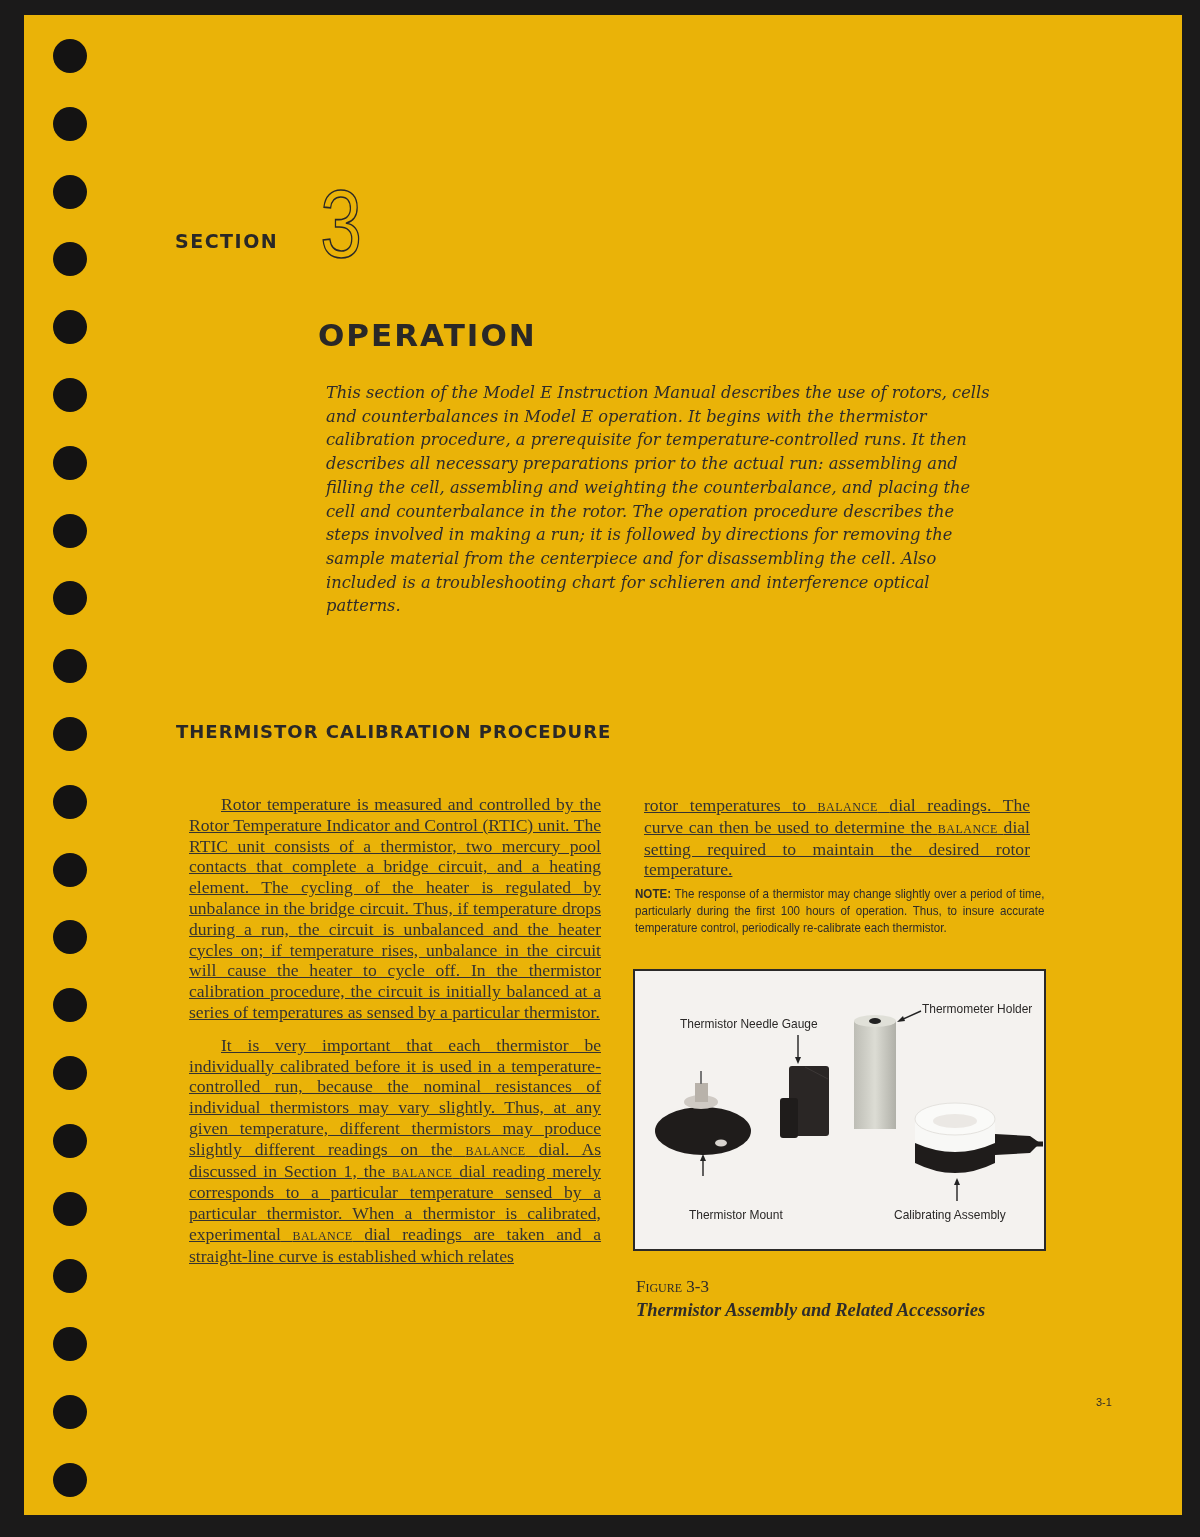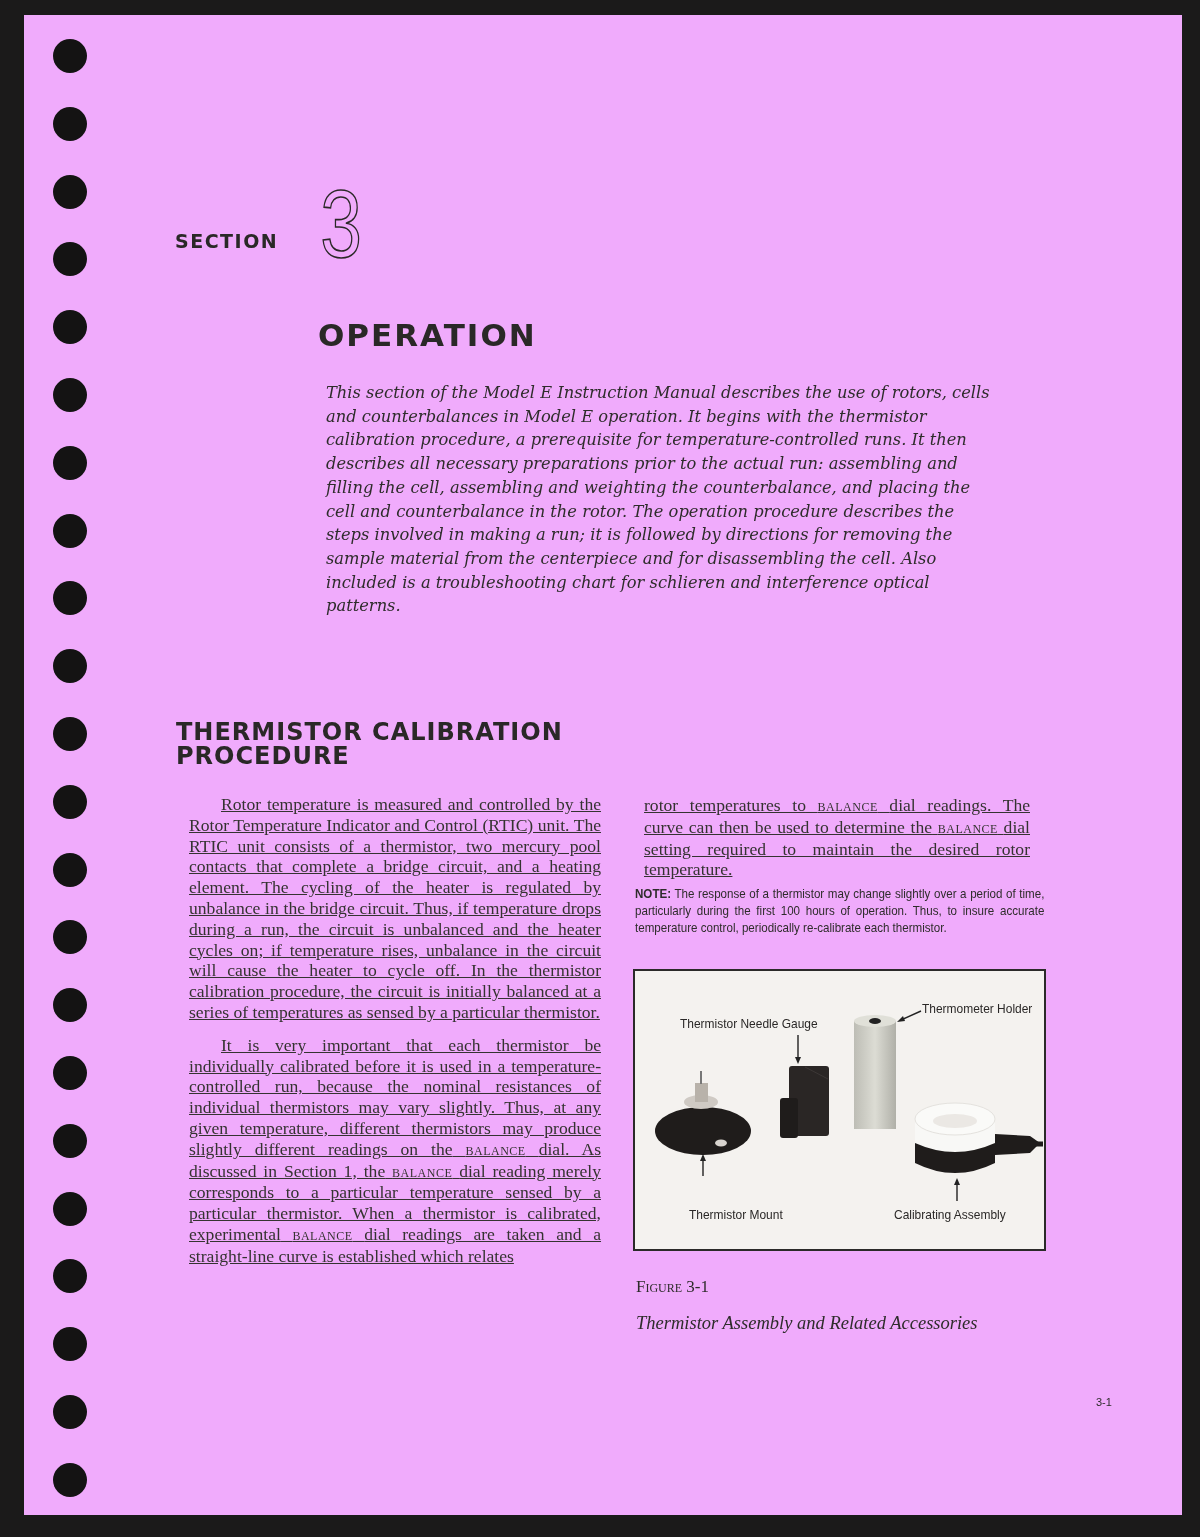--- a/index.html
+++ b/index.html
@@ -1,37 +1,37 @@
 <!DOCTYPE html>
 <html><head>
 <meta charset="utf-8">
 <style>
   html, body { margin:0; padding:0; }
   body { width:1200px; height:1537px; background:#1b1a1a; position:relative; overflow:hidden; }
-  .page { position:absolute; left:24px; top:15px; width:1158px; height:1500px; background:#f0abfc; }
+  .page { position:absolute; left:24px; top:15px; width:1158px; height:1500px; background:#eab308; }
   .hole { position:absolute; width:34px; height:34px; border-radius:50%; background:#141313; left:29px; }
   .sec-label { position:absolute; left:151px; top:215px; font-family:"DejaVu Sans", sans-serif; font-weight:bold; font-size:19px; letter-spacing:1.5px; color:#2a2827; }
   .sec-num { position:absolute; left:292px; top:160px; width:50px; height:90px; }
   .title { position:absolute; left:294px; top:302px; font-family:"DejaVu Sans", sans-serif; font-weight:bold; font-size:31px; letter-spacing:2px; color:#2a2827; }
   .intro { position:absolute; left:302px; top:366px; width:670px; font-family:"DejaVu Serif", serif; font-style:italic; font-size:16.3px; line-height:23.7px; color:#2e2c2b; }
-  .h2 { position:absolute; left:152px; top:705px; width:440px; font-family:"DejaVu Sans", sans-serif; font-weight:bold; font-size:24px; line-height:24px; letter-spacing:1px; color:#2a2827; }
+  .h2 { position:absolute; left:152px; top:705px; width:440px; font-family:"DejaVu Sans", sans-serif; font-weight:bold; font-size:18px; line-height:24px; letter-spacing:1px; color:#2a2827; }
   .col { position:absolute; font-family:"Liberation Serif", serif; font-size:17.6px; line-height:20.8px; color:#353331; text-align:justify; }
   .col p { margin:12px; text-indent:32px;text-decoration:underline; }
   .col p + p { margin-top:10px; }
   .col1 { left:153px; top:767px; width:436px; }
   .col2 { left:608px; top:768px; width:410px; }
   .col2 p { text-indent:0; }
   .sc { font-variant:small-caps; font-size:17px; letter-spacing:0.5px; }
   .note { position:absolute; left:611px; top:871px; width:410px; font-family:"Liberation Sans", sans-serif; font-size:12.6px; line-height:17px; color:#2e2c2b; text-align:justify; transform:scaleX(0.92); transform-origin:left; width:445px; }
   .note b { font-weight:bold; }
   .figure { position:absolute; left:609px; top:954px; width:409px; height:278px; border:2px solid #2b2a29; background:#f4f2ef; }
   .flabel { position:absolute; font-family:"Liberation Sans", sans-serif; font-size:13px; color:#2a2827; white-space:nowrap; transform:scaleX(0.92); transform-origin:left; }
   .fig-cap { position:absolute; left:612px; top:1262px; font-family:"Liberation Serif", serif; color:#2e2c2b; }
   .fig-cap .num { font-size:17px; font-variant:small-caps; }
-  .fig-cap .name { font-style:italic; font-size:18.5px; margin-top:16px; }
+  .fig-cap .name { font-style:italic; font-size:18.5px; margin-top:3px;font-weight:bold; }
   .pagenum { position:absolute; left:1072px; top:1381px; font-family:"Liberation Sans", sans-serif; font-size:11px; color:#2e2c2b; }
 </style>
 </head>
 <body>
 
 <div class="page">
   <div id="holes">
       <div class="hole" style="top: 24px;"></div>
       <div class="hole" style="top: 91.8px;"></div>
       <div class="hole" style="top: 159.6px;"></div>
@@ -126,18 +126,18 @@
       <line x1="322" y1="212" x2="322" y2="230" stroke="#222" stroke-width="1.4"></line>
       <polygon points="319,214 325,214 322,207" fill="#222"></polygon>
     </svg>
     <div class="flabel" style="left:45px;top:45px">Thermistor Needle Gauge</div>
     <div class="flabel" style="left:287px;top:30px">Thermometer Holder</div>
     <div class="flabel" style="left:54px;top:236px">Thermistor Mount</div>
     <div class="flabel" style="left:259px;top:236px">Calibrating Assembly</div>
   </div>
 
   <div class="fig-cap">
-    <div class="num">Figure 3-1</div>
+    <div class="num">Figure 3-3</div>
     <div class="name">Thermistor Assembly and Related Accessories</div>
   </div>
 
   <div class="pagenum">3-1</div>
 </div>
 
 </body></html>

